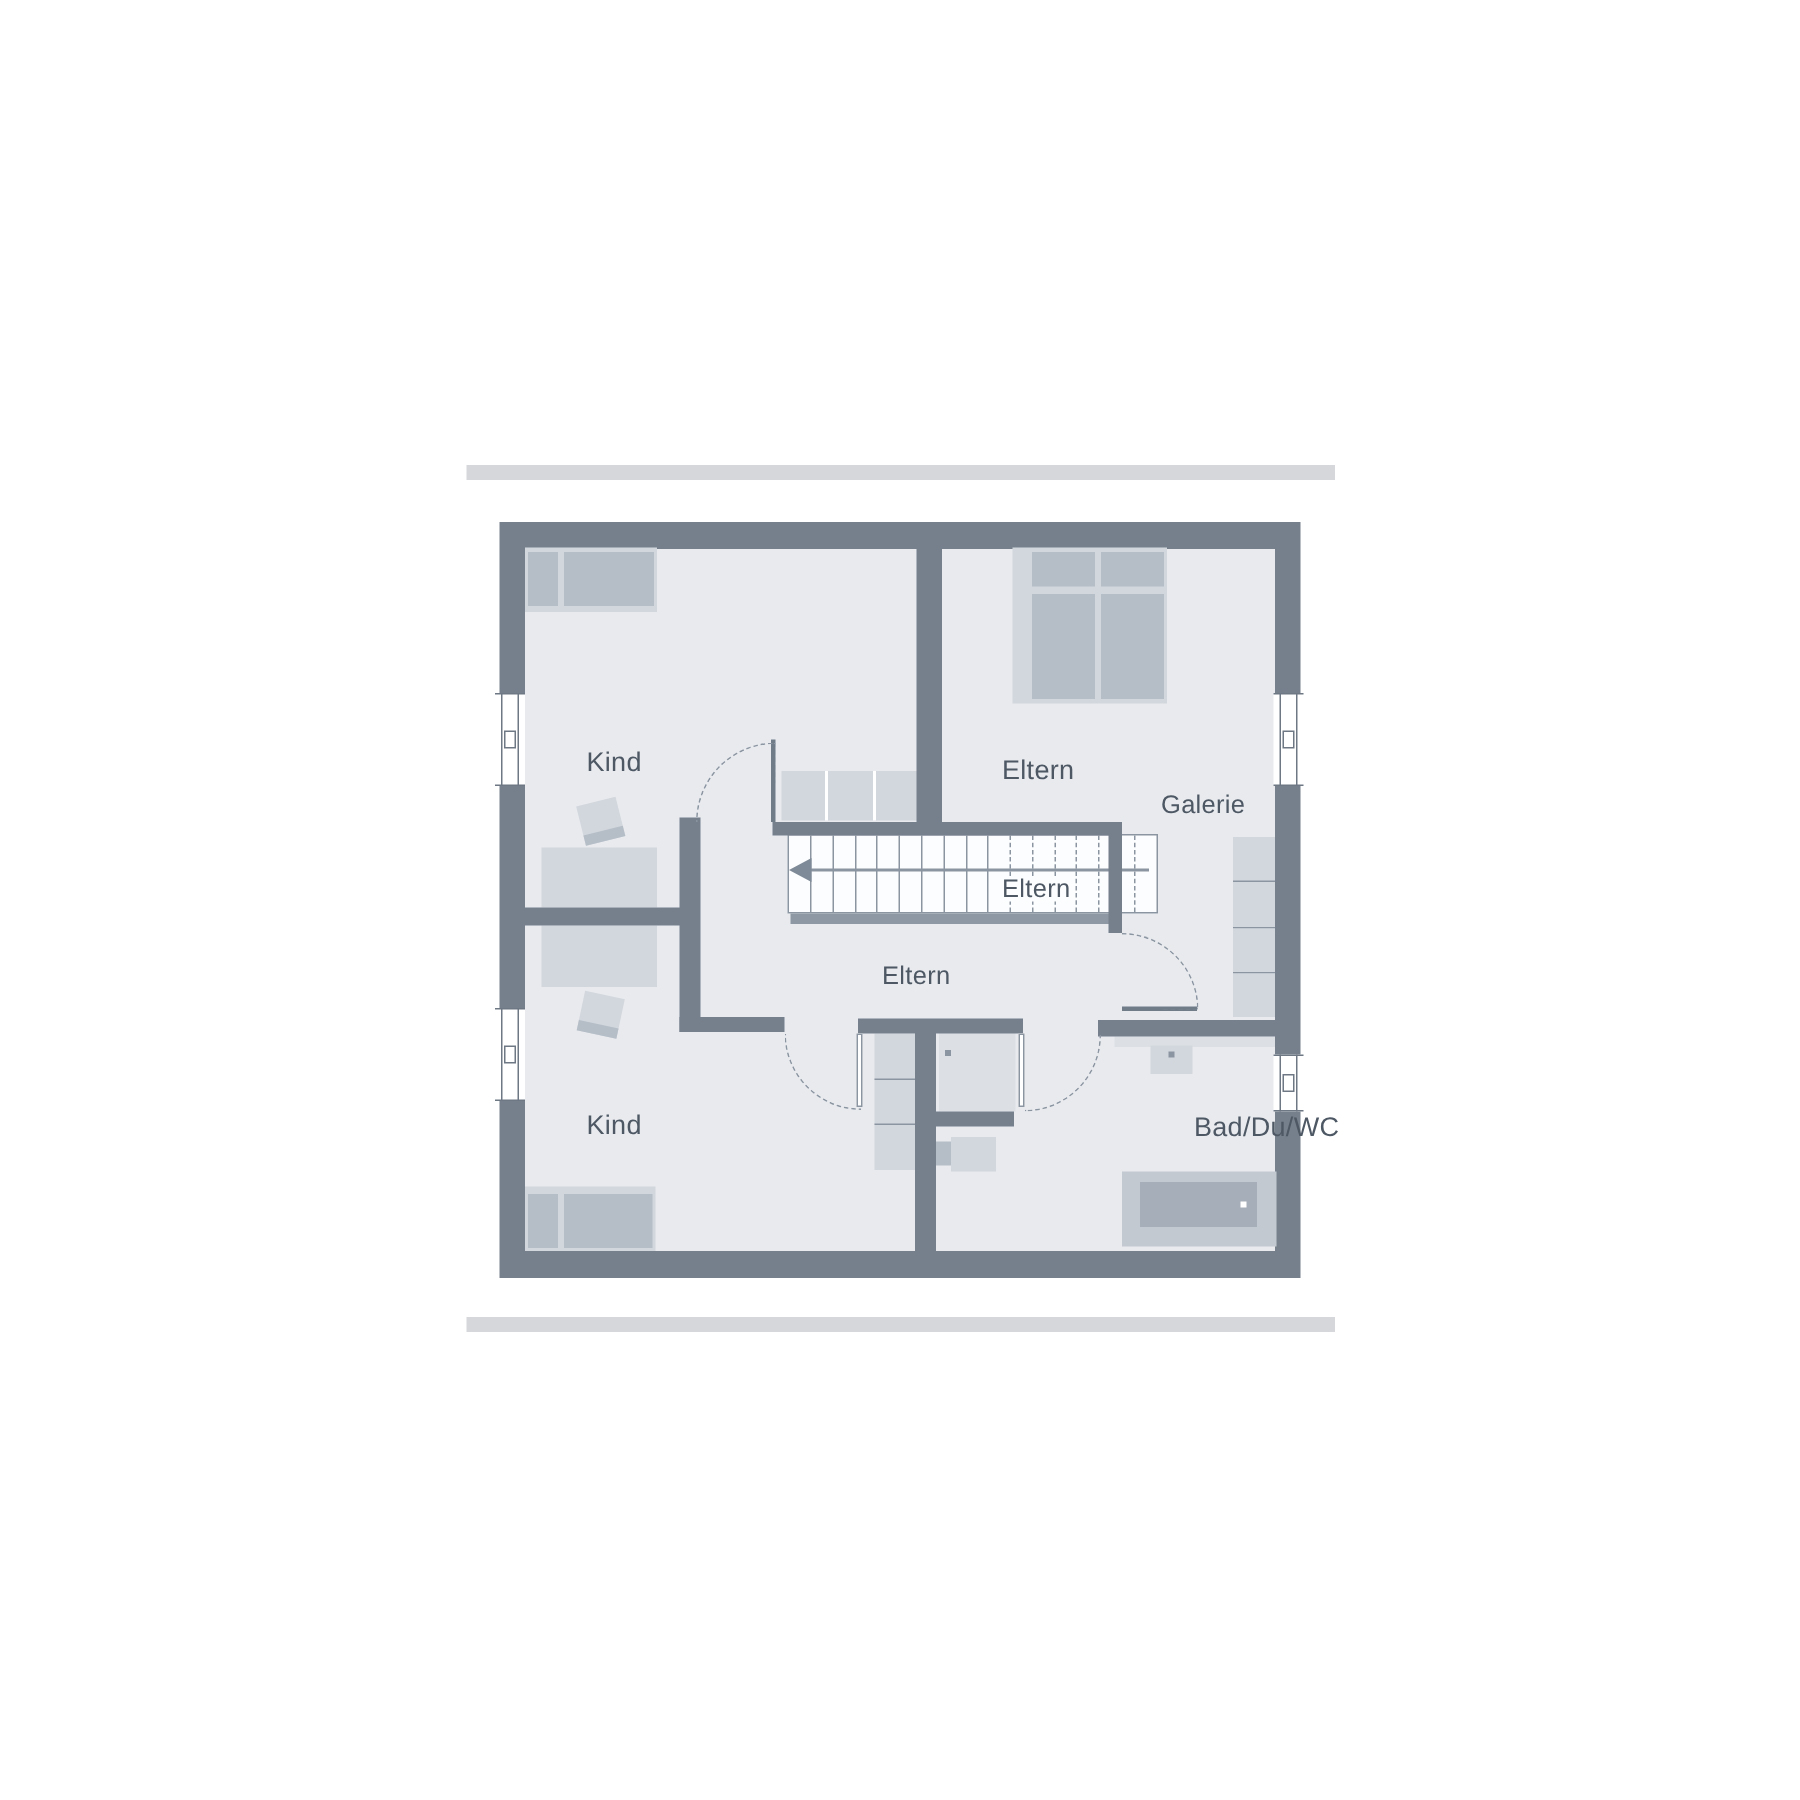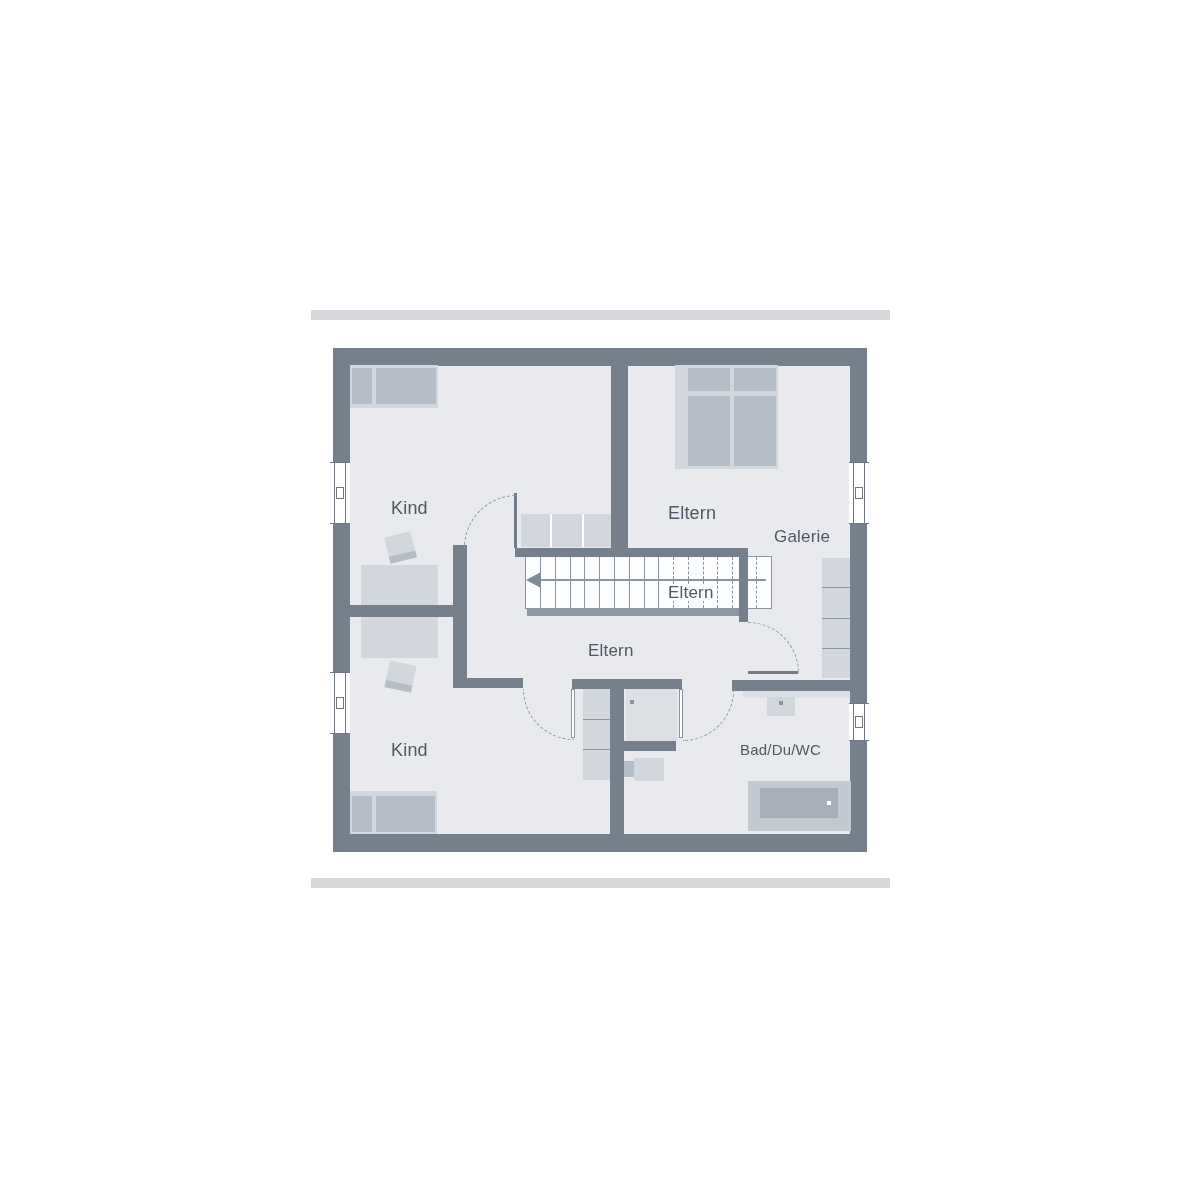--- a/index.html
+++ b/index.html
@@ -177,15 +177,15 @@
     <div class="hline" style="bottom:0;"></div>
     <div class="handle" style="left:6px;top:13px;"></div>
   </div>
 
   <span class="label" style="left:391px;top:499px;">Kind</span>
   <span class="label" style="left:668px;top:504px;">Eltern</span>
   <span class="label" style="left:774px;top:528px;font-size:17px;">Galerie</span>
   <span class="label" style="left:666px;top:584px;font-size:17px;background:var(--stair_fill,#FCFDFE);padding:0 2px;z-index:4;">Eltern</span>
   <span class="label" style="left:588px;top:642px;font-size:17px;">Eltern</span>
   <span class="label" style="left:391px;top:741px;">Kind</span>
-  <span class="label" style="left:740px;top:742px;font-size:15px;">Bad/Du/WC</span>
+  <span class="label" style="left:796px;top:742px;font-size:18px;">Bad/Du/WC</span>
 
 </div>
 
 </body></html>

